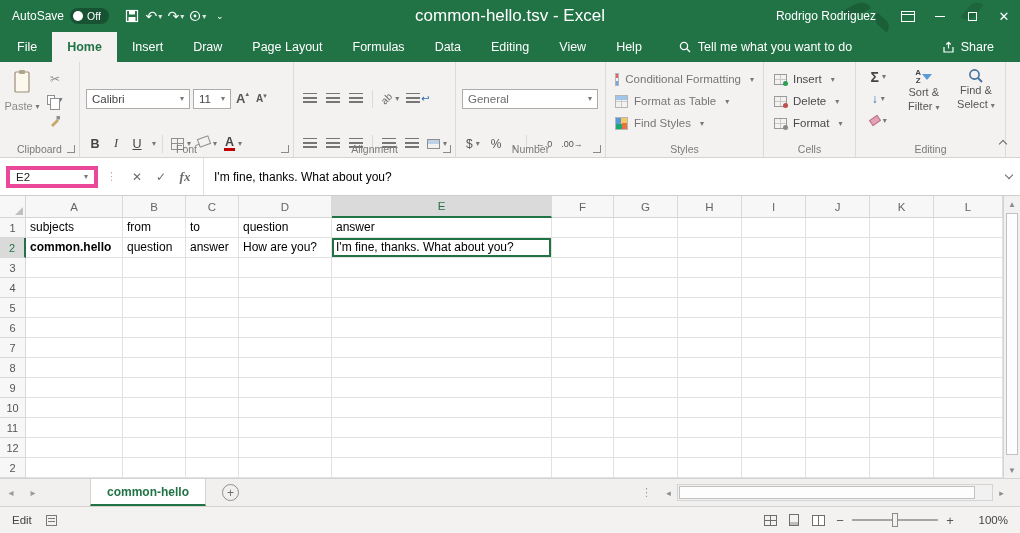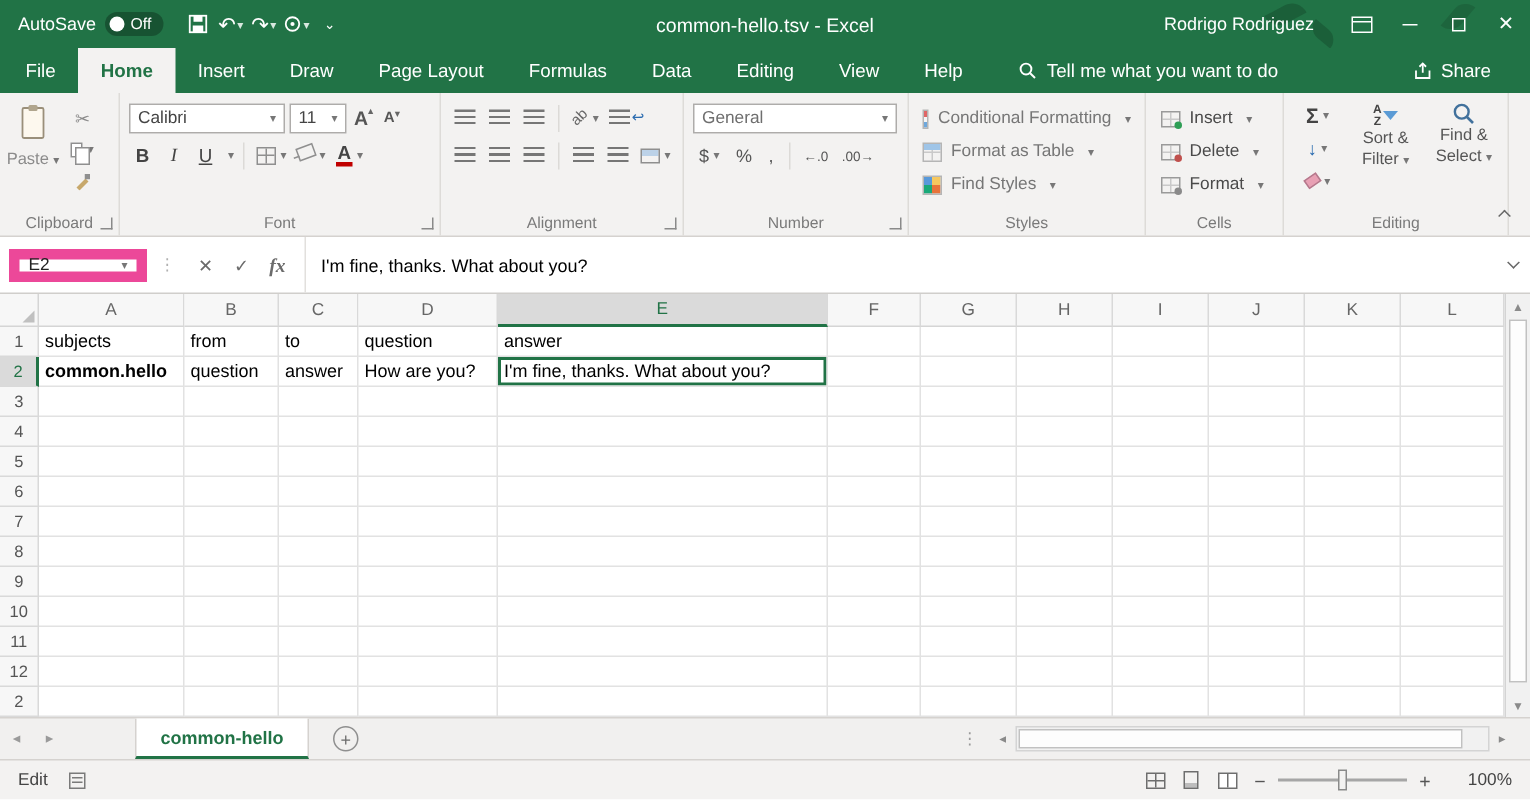--- a/index.html
+++ b/index.html
@@ -21,21 +21,21 @@
   .leaf.l2 { width:20px; height:9px; right:128px; top:18px; transform:rotate(40deg); }
   .leaf.l3 { width:24px; height:10px; right:36px; top:6px; transform:rotate(-50deg); opacity:.6; }
   .autosave { display:flex; align-items:center; gap:6px; padding-left:12px; font-size:12px; z-index:2; }
   .as-pill { background:rgba(0,0,0,.28); border-radius:9px; height:16px; padding:0 8px 0 3px;
     display:flex; align-items:center; gap:4px; font-size:10.5px; cursor:default; }
   .as-dot { width:10px; height:10px; border-radius:50%; background:#fff; }
   .qat { display:flex; align-items:center; margin-left:12px; z-index:2; }
   .qbtn { height:26px; min-width:22px; display:flex; align-items:center; justify-content:center;
     color:#fff; font-size:14px; padding:0 2px; }
   .qbtn .dd { color:#d8e8df; margin-left:1px; }
-  .win-title { position:absolute; left:0; right:0; text-align:center; font-size:13px; color:#fff; }
+  .win-title { position:absolute; left:0; right:0; text-align:center; font-size:17px; color:#fff; }
   .tb-right { margin-left:auto; display:flex; align-items:center; height:100%; z-index:2; }
   .user-name { font-size:12px; margin-right:16px; }
   .tb-ic { width:32px; height:32px; display:flex; align-items:center; justify-content:center; }
   .glyph-min { width:10px; height:1px; background:#fff; }
   .glyph-max { width:9px; height:9px; border:1px solid #fff; }
   .glyph-close { font-size:13px; color:#fff; }
   .ribbon-opt { width:14px; height:11px; border:1px solid #fff; position:relative; }
   .ribbon-opt::after { content:""; position:absolute; left:0; right:0; top:2px; height:1px; background:#fff; }
 
   
@@ -72,21 +72,21 @@
   .paste-txt { font-size:11px; color:#8b8b8b; margin-top:5px; display:flex; align-items:center; }
   .clip-mini { display:flex; flex-direction:column; gap:4px; padding-top:4px; }
   .mini-ic { width:24px; height:17px; display:flex; align-items:center; justify-content:center;
     color:#8a8a8a; font-size:12px; }
   .copy-ic { width:8px; height:10px; border:1px solid #8f8f8f; background:#fff; position:relative; }
   .copy-ic::after { content:""; position:absolute; left:2px; top:2px; width:8px; height:10px;
     border:1px solid #8f8f8f; background:#fff; }
 
   
   .g-font { width:214px; }
-  .frow { display:flex; align-items:center; gap:3px; height:25px; padding:0 2px; }
+  .frow { display:flex; align-items:center; gap:3px; height:25px; padding:0 2px;margin-top:20px; }
   .combo { background:#fff; border:1px solid #aeacaa; height:20px; display:flex; align-items:center;
     padding:0 5px; font-size:11.5px; color:#444; }
   .combo .dd { margin-left:auto; }
   .font-name { width:104px; }
   .font-size { width:38px; }
   .grow-btn { display:flex; align-items:flex-start; color:#555; padding:0 2px; }
   .bigA { font-size:13px; font-weight:bold; }
   .smallA { font-size:10px; font-weight:bold; }
   .tinyarr { font-size:7px; color:#666; margin-top:-1px; }
   .fbtn { width:18px; text-align:center; font-size:12.5px; color:#444; }
@@ -159,21 +159,21 @@
   .sf-ic { display:flex; align-items:center; gap:1px; height:18px; }
   .azt { font-size:8px; font-weight:bold; color:#444; line-height:1; text-align:center; }
   .funnel { width:0; height:0; border-left:5px solid transparent; border-right:5px solid transparent;
     border-top:6px solid #5b9bd5; }
 
   
   .formulabar {
     position:absolute; top:158px; left:0; right:0; height:38px; background:#fff;
     border-bottom:1px solid #d0cecb; display:flex; align-items:center;
   }
-  .namebox { width:92px; height:22px; border:7px solid #ec4899; margin-left:6px;
+  .namebox { width:92px; height:22px; border:4px solid #ec4899; margin-left:6px;
     display:flex; align-items:center; padding:0 6px; font-size:11.5px; color:#222; }
   .namebox .dd { margin-left:auto; }
   .fb-dots { color:#b0b0b0; font-size:11px; margin:0 8px; }
   .fb-btn { width:24px; height:22px; display:flex; align-items:center; justify-content:center;
     color:#6b6b6b; font-size:12px; }
   .fb-fx { font-family:"Liberation Serif","DejaVu Serif",serif; font-style:italic; font-weight:bold; font-size:13px; }
   .fb-input { flex:1; height:100%; display:flex; align-items:center; padding-left:10px;
     border-left:1px solid #e2e0dd; margin-left:6px; font-size:12px; color:#000; }
   .fb-expand { width:22px; display:flex; align-items:center; justify-content:center; }
   .chev-down { width:6px; height:6px; border-right:1.5px solid #666; border-bottom:1.5px solid #666;

